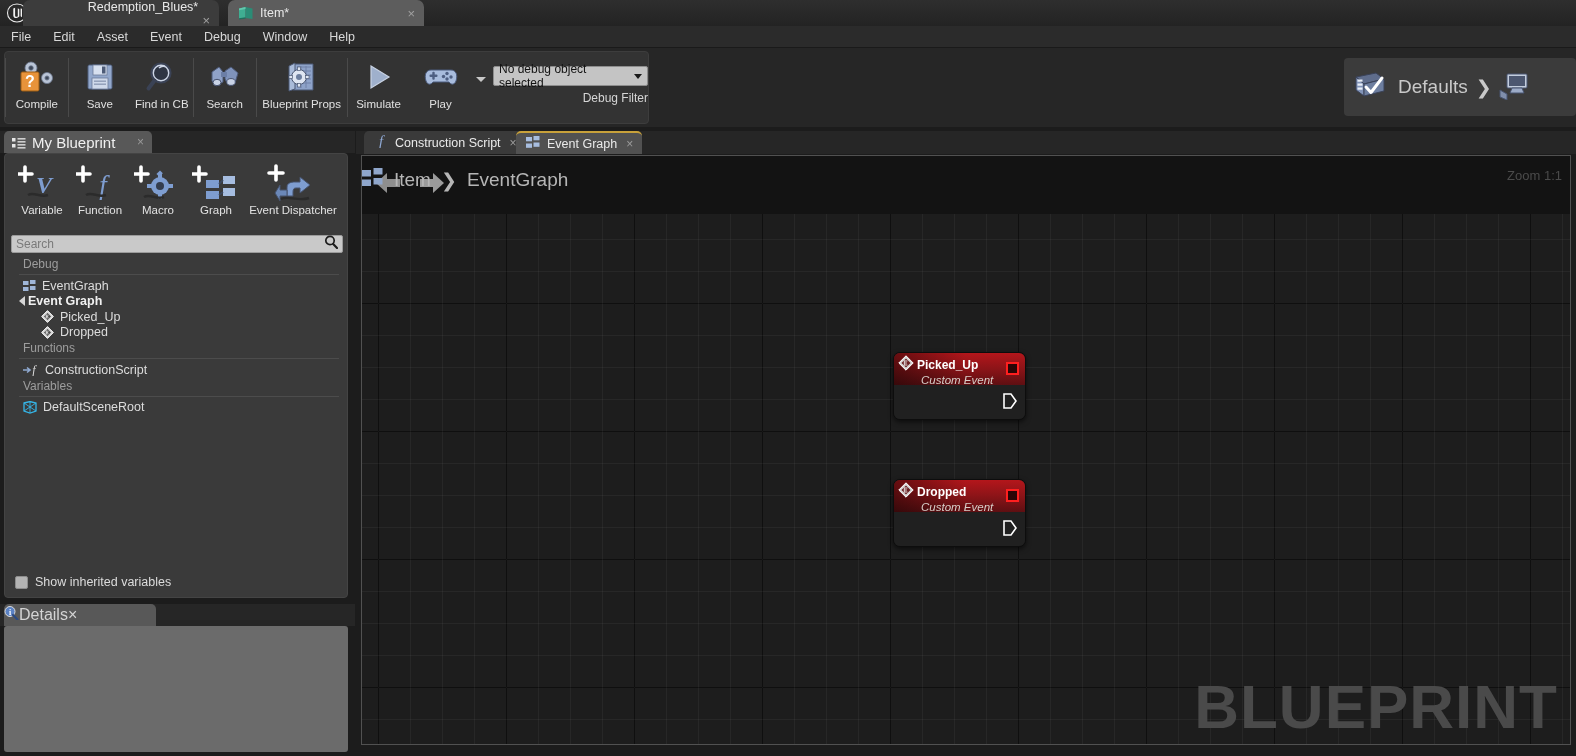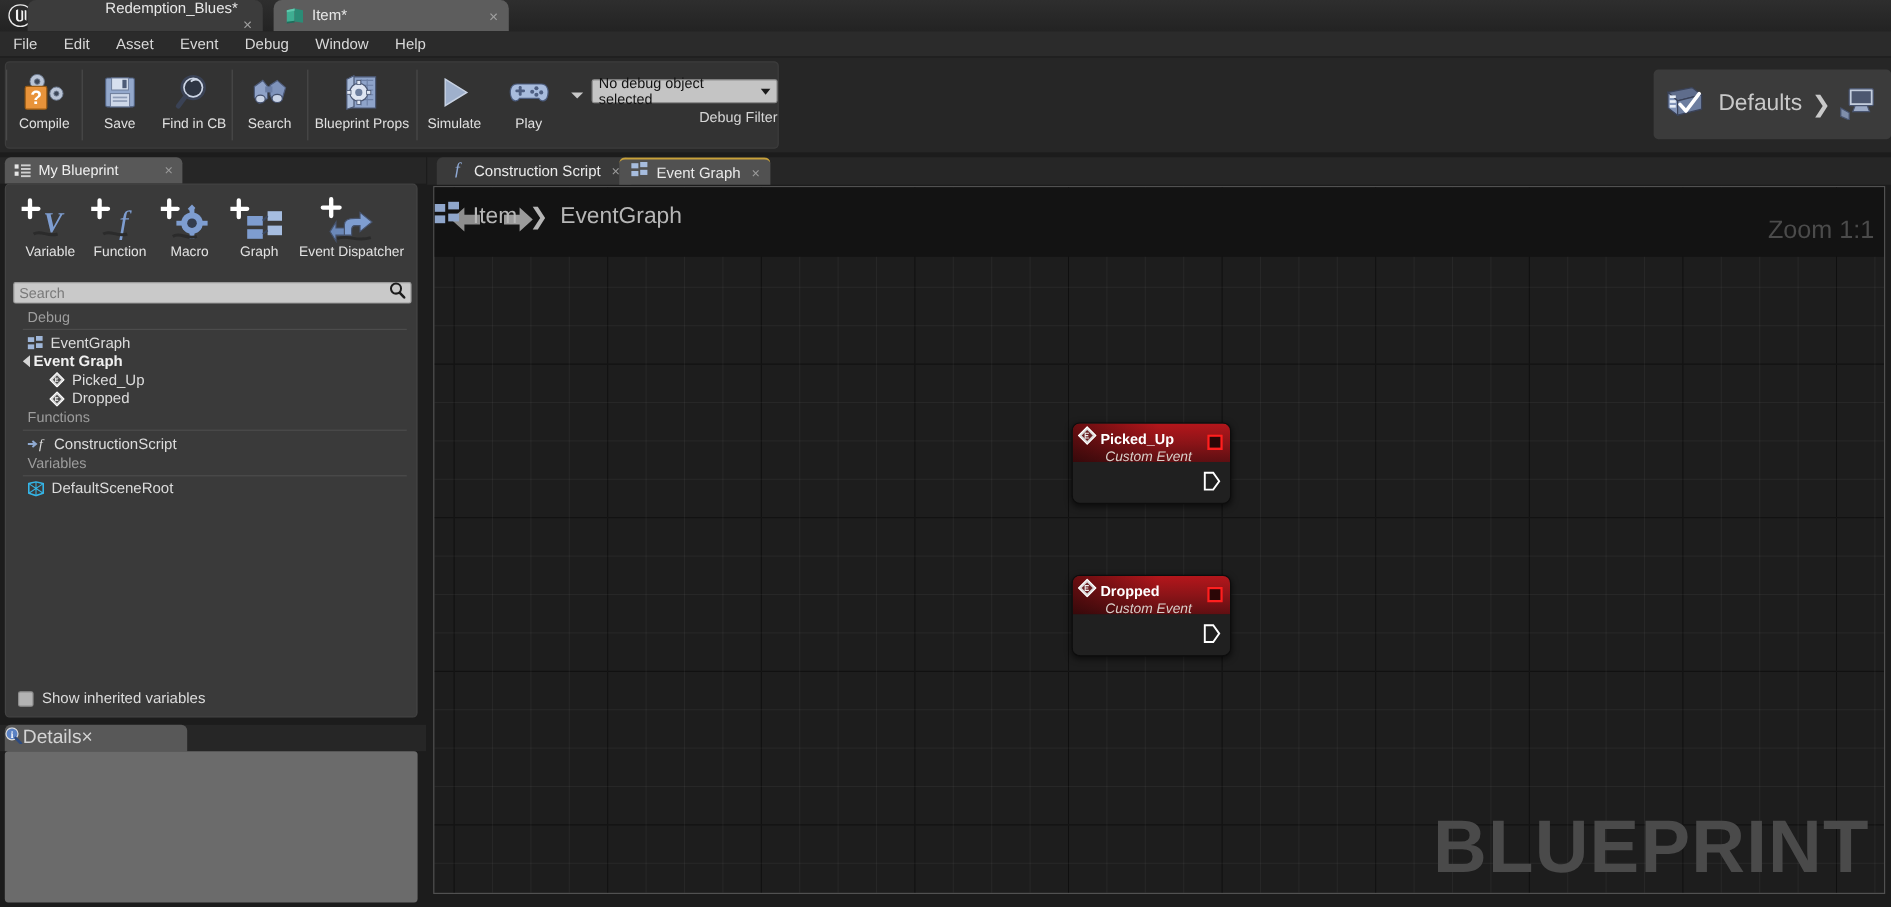--- a/index.html
+++ b/index.html
@@ -104,38 +104,38 @@
     margin-left: auto; width: 0; height: 0;
     border-left: 4px solid transparent; border-right: 4px solid transparent;
     border-top: 5px solid #1a1a1a;
   }
   .debug-caption { font-size: 12px; color: #d6d6d6; margin-top: 5px; }
 
   .defaults-panel {
     position: absolute; right: 0px; top: 10px; height: 58px;
     background: #3b3b3b; border-radius: 4px;
     display: flex; align-items: center; padding: 12px 10px;
-    width: 198px;
+    width: 232px;
   }
   .defaults-label { font-size: 19px; color: #c9c9c9; margin: 0 8px 0 10px; }
   .bc-chev { color: #c9c9c9; font-size: 19px; margin-right: 6px; }
 
   
   .mybp-tabstrip {
     position: absolute; left: 0; top: 131px; width: 355px; height: 22px;
     background: #262626;
   }
   .panel-tab {
     position: absolute; left: 4px; top: 0; height: 22px; width: 148px;
     background: #585858;
     border-top-left-radius: 5px; border-top-right-radius: 5px;
     display: flex; align-items: center;
   }
   .panel-tab .pt-icon { margin-left: 8px; margin-right: 6px; width: 14px; height: 13px; }
-  .panel-tab .pt-label { font-size: 12px; color: #f0f0f0; }
+  .panel-tab .pt-label { font-size: 15px; color: #f0f0f0; }
   .panel-tab .pt-close { margin-left: auto; margin-right: 8px; font-size: 12px; color: #9a9a9a; }
 
   .mybp-body {
     position: absolute; left: 4px; top: 153px; width: 344px; height: 445px;
     background: #3a3a3a; border-radius: 4px; border: 1px solid #444;
   }
   .bp-actions {
     display: flex; align-items: flex-start; padding: 8px 6px 4px 8px;
     height: 74px;
   }
@@ -240,22 +240,22 @@
     display: flex; align-items: center; gap: 16px;
   }
   .breadcrumb-bar {
     position: absolute; left: 0; top: 12px; width: 100%;
     display: flex; align-items: center; justify-content: flex-start;
     gap: 10px; pointer-events: none;
   }
   .bc-text { font-size: 19px; color: #b6b6b6; }
   .bc-arrow { font-size: 19px; color: #b6b6b6; }
   .zoom-label {
-    position: absolute; right: 8px; top: 24px;
-    font-size: 21px; color: #4b4b4b;
+    position: absolute; right: 8px; top: 12px;
+    font-size: 13px; color: #4b4b4b;
   }
   .watermark {
     position: absolute; right: 12px; bottom: 6px;
     font-size: 62px; font-weight: bold; color: #4a4a4a;
     letter-spacing: 1px; line-height: 1;
   }
 
   
   .bp-node {
     position: absolute; width: 133px;

